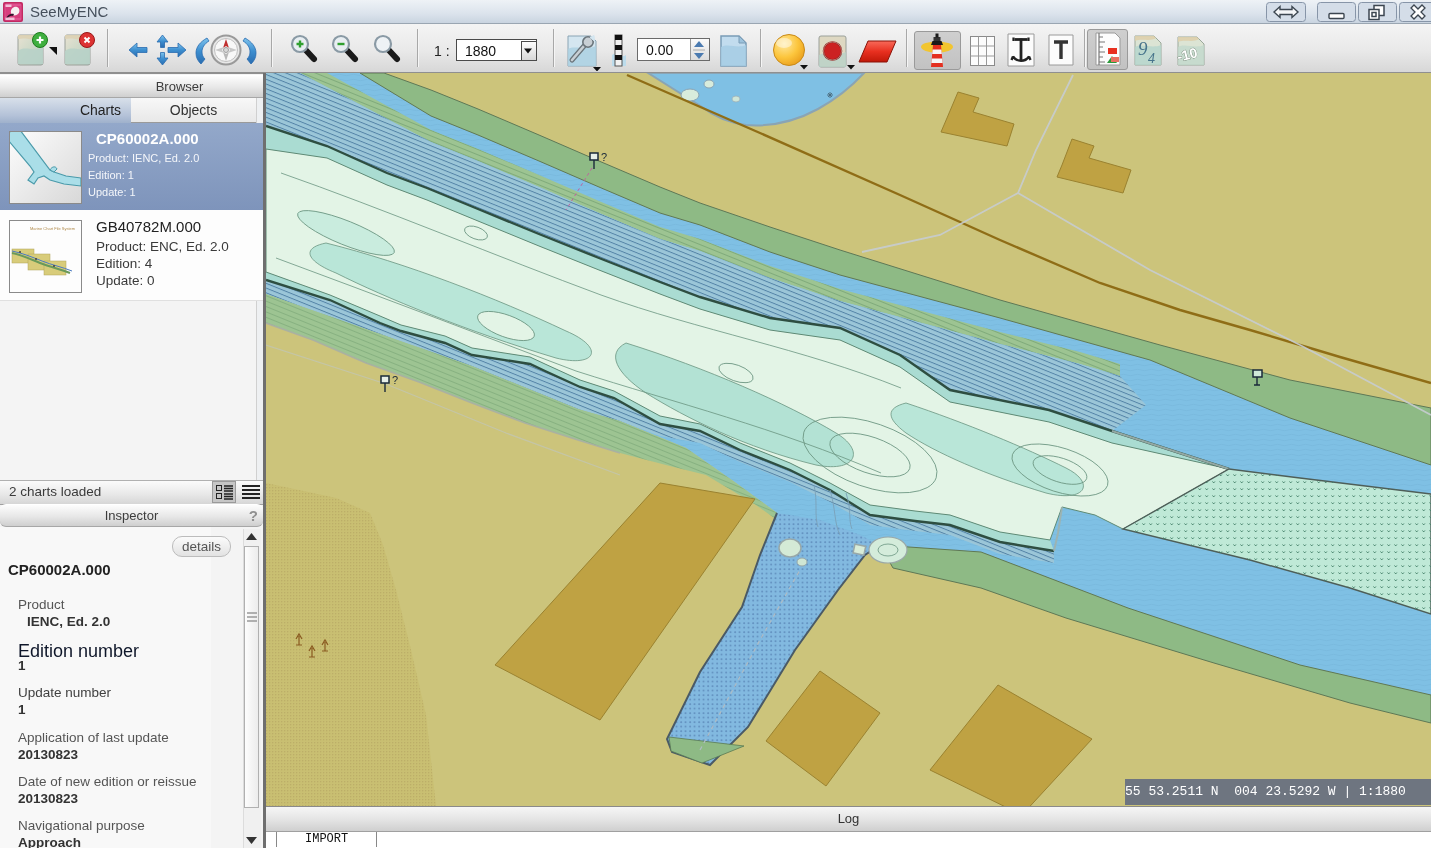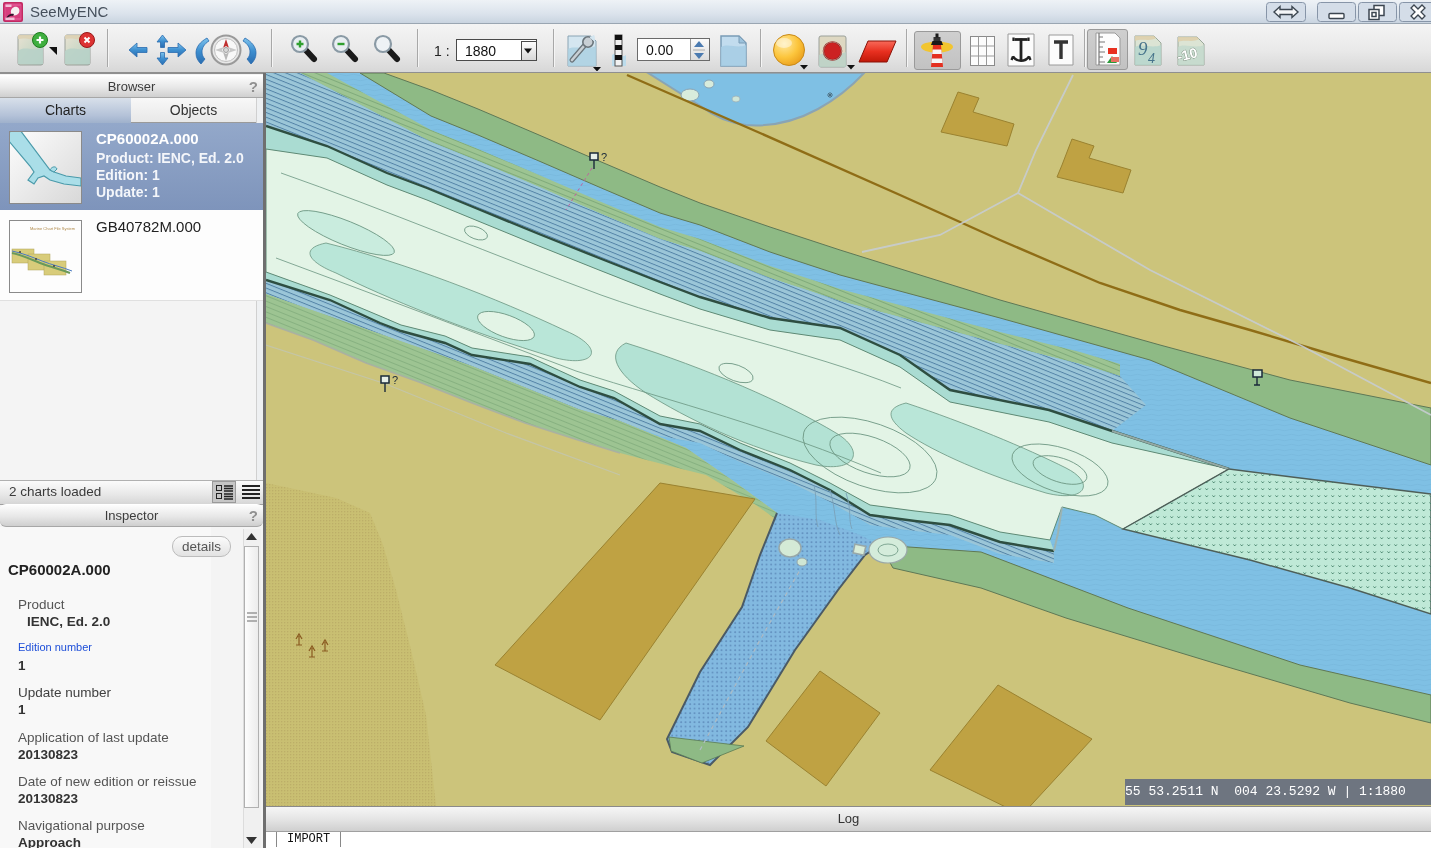--- a/index.html
+++ b/index.html
@@ -9,21 +9,21 @@
 #title-text{left:30px;top:3px;font-size:15px;color:#46505c;}
 #toolbar{left:0;top:24px;width:1431px;height:48px;background:linear-gradient(#f4f4f4,#e9e9e9 55%,#d7d7d7);border-bottom:2px solid #8f8f8f;}
 .tsep{top:29px;height:38px;width:1px;background:#a8a8a8;border-right:1px solid #f5f5f5;}
 #leftpanel{left:0;top:74px;width:263px;height:774px;background:#f4f4f4;}
 .hdr{width:263px;height:21px;background:linear-gradient(#fdfdfd,#e7e7e7 55%,#cfcfcf);border-top:1px solid #fff;border-bottom:1px solid #a7a7a7;color:#3c3c3c;font-size:13px;text-align:center;line-height:21px;}
 .hdr .q{position:absolute;right:5px;top:0;color:#909090;font-size:15px;font-weight:bold;}
 #map{left:266px;top:73px;width:1165px;height:733px;background:#ccc47b;}
 #mapborder{left:263px;top:73px;width:3px;height:775px;background:#6f6f6f;}
 #logbar{left:266px;top:806px;width:1165px;height:24px;background:linear-gradient(#f6f6f6,#e3e3e3 55%,#cfcfcf);border-top:1px solid #8a8a8a;border-bottom:1px solid #a0a0a0;color:#333;font-size:13px;text-align:center;line-height:24px;}
 #importrow{left:266px;top:832px;width:1165px;height:16px;background:#fff;}
-#importtab{left:10px;top:0;height:15px;border-left:1px solid #888;border-right:1px solid #888;padding:0 10px;font-family:"Liberation Mono",monospace;font-size:12px;color:#111;}
+#importtab{left:10px;top:0;height:15px;border-left:1px solid #888;border-right:1px solid #888;padding:0 28px;font-family:"Liberation Mono",monospace;font-size:12px;color:#111;}
 #coordbar{left:1125px;top:779px;width:306px;height:26px;background:#6e7580;color:#fff;font-family:"Liberation Mono",monospace;font-size:13px;line-height:26px;text-align:left;}
 </style>
 </head>
 <body>
 <div class="abs" id="titlebar"></div>
 <div class="abs" id="title-text">SeeMyENC</div>
 <svg class="abs" style="left:3px;top:2px" width="20" height="20">
  <rect x="0" y="0" width="20" height="20" rx="2" fill="#c22a62"></rect>
  <rect x="1.5" y="1.5" width="17" height="17" rx="1.5" fill="#e05090"></rect>
  <rect x="2.5" y="4" width="15" height="12" fill="#d63d7d"></rect>
@@ -218,77 +218,78 @@
  <text x="6" y="22" font-family="Liberation Serif,serif" font-size="19" fill="#47748c" font-style="italic">9</text>
  <text x="16" y="30" font-family="Liberation Serif,serif" font-size="14" fill="#47748c" font-style="italic">4</text>
 </svg>
 <svg class="abs" style="left:1175px;top:34px" width="32" height="34">
  <path d="M3,3 L22,3 L29,10 L29,31 L3,31 Z" fill="#dce4d4" stroke="#9aa89a"></path>
  <path d="M3,13 C10,9 20,15 29,11 L29,31 L3,31 Z" fill="#c2d8cc" opacity="0.8"></path>
  <path d="M3,8 C10,5 18,9 24,5 L22,3 L3,3 Z" fill="#decfac" opacity="0.9"></path>
  <text x="2" y="25" font-family="Liberation Sans,sans-serif" font-size="14" font-weight="bold" fill="#ffffff" stroke="#69796a" stroke-width="0.7" paint-order="stroke" transform="rotate(-14 14 20)">-10</text>
 </svg>
 <div class="abs" id="leftpanel"></div>
-<div class="abs hdr" style="left:0;top:75px;">Browser<span class="q">?</span></div>
-<div class="abs" style="left:0;top:98px;width:131px;height:25px;background:linear-gradient(#d8e0ea,#b4c2d8 70%,#9fb1cc);border-right:1px solid #8a98ac;font-size:14px;color:#222;text-align:center;line-height:25px;">Charts</div>
+<div class="abs hdr" style="left:0;top:75px;padding-left:48px;">Browser<span class="q">?</span></div>
+<div class="abs" style="left:0;top:98px;width:131px;height:25px;background:linear-gradient(#d8e0ea,#b4c2d8 70%,#9fb1cc);border-right:1px solid #8a98ac;font-size:14px;color:#222;text-align:center;line-height:25px;padding-left:35px;">Charts</div>
 <div class="abs" style="left:131px;top:98px;width:125px;height:24px;background:linear-gradient(#f8f8f8,#e8e8e8);border-bottom:1px solid #9a9a9a;font-size:14px;color:#333;text-align:center;line-height:24px;">Objects</div>
 <div class="abs" style="left:256px;top:98px;width:7px;height:382px;background:#eef0f2;border-left:1px solid #d0d0d0;"></div>
 <div class="abs" style="left:0;top:123px;width:263px;height:87px;background:linear-gradient(#93a8ca,#7e94bb);">
  <div class="abs" style="left:9px;top:8px;width:71px;height:71px;background:#f8f8f8;border:1px solid #8a8a8a;">
   <svg width="71" height="71">
    <defs>
           <linearGradient id="thm1" x1="0" y1="0" x2="1" y2="1">
             <stop offset="0" stop-color="#fdfdfd"></stop>
             <stop offset="1" stop-color="#d8d8d8"></stop>
           </linearGradient>
         </defs>
    <rect width="71" height="71" fill="url(#thm1)"></rect>
    <path d="M-2,0 L10,-2 L40,38 L44,40 L56,44 L71,46 L71,54 L54,52 L40,48 L34,44 L28,46 L24,52 L18,48 L24,40 L20,34 L-2,8 Z" fill="#aadee8" stroke="#4a9aaa" stroke-width="1.2"></path>
    <path d="M40,38 C42,34 46,34 47,37 L44,40 Z" fill="#aadee8" stroke="#4a9aaa" stroke-width="1"></path>
   </svg>
  </div>
  <div class="abs" style="left:96px;top:7px;font-size:15px;font-weight:bold;color:#fff;">CP60002A.000</div>
- <div class="abs" style="left:96px;top:27px;font-size:14px;font-weight:bold;color:#f4f6fa;line-height:17px;">Product: IENC, Ed. 2.0<br>Edition: 1<br>Update: 1</div>
+ <div class="abs" style="left:88px;top:27px;font-size:11px;font-weight:normal;color:#f4f6fa;line-height:17px;">Product: IENC, Ed. 2.0<br>Edition: 1<br>Update: 1</div>
 </div>
 <div class="abs" style="left:0;top:210px;width:263px;height:90px;background:#fdfdfd;border-bottom:1px solid #e0e0e0;">
  <div class="abs" style="left:9px;top:10px;width:71px;height:71px;background:#fff;border:1px solid #8a8a8a;">
   <svg width="71" height="71">
    <rect width="71" height="71" fill="#fdfdfd"></rect>
    <text x="20" y="9" font-size="4" fill="#b08a4a">Marine Chart File System</text>
    <rect x="2" y="28" width="22" height="14" fill="#d8cc7a" stroke="#b0a45a" stroke-width="0.5"></rect>
    <rect x="18" y="33" width="22" height="16" fill="#d8cc7a" stroke="#b0a45a" stroke-width="0.5"></rect>
    <rect x="34" y="40" width="22" height="14" fill="#d8cc7a" stroke="#b0a45a" stroke-width="0.5"></rect>
    <path d="M2,32 C12,34 20,38 30,42 C40,46 50,48 60,52" stroke="#6a9a5a" stroke-width="2" fill="none"></path>
    <path d="M2,30 C12,32 22,36 32,40 C42,44 52,46 62,50" stroke="#4a7ac0" stroke-width="1" fill="none"></path>
    <circle cx="10" cy="31" r="1" fill="#444"></circle>
         <circle cx="26" cy="38" r="1" fill="#444"></circle>
         <circle cx="44" cy="45" r="1" fill="#444"></circle>
   </svg>
  </div>
  <div class="abs" style="left:96px;top:8px;font-size:15px;color:#222;">GB40782M.000</div>
+ <div class="abs" style="left:96px;top:28px;font-size:13.5px;color:#3a3a3a;line-height:17px;">Product: ENC, Ed. 2.0<br>Edition: 4<br>Update: 0</div>
 </div>
 <div class="abs" style="left:0;top:480px;width:263px;height:23px;background:linear-gradient(#fbfbfb,#e9e9e9 55%,#d6d6d6);border-top:1px solid #b0b0b0;border-bottom:1px solid #a0a0a0;">
  <span class="abs" style="left:9px;top:3px;font-size:13.5px;color:#3a3a3a;">2 charts loaded</span>
  <span class="abs" style="left:212px;top:0px;width:24px;height:22px;background:#c6c6c6;border:1px solid #9a9a9a;box-sizing:border-box;"></span>
  <svg class="abs" style="left:216px;top:3px" width="17" height="16">
   <rect x="0.5" y="1.5" width="5" height="5" fill="none" stroke="#222"></rect>
   <rect x="0.5" y="9.5" width="5" height="5" fill="none" stroke="#222"></rect>
   <path d="M8,2 L17,2 M8,4.5 L17,4.5 M8,7 L17,7 M8,10 L17,10 M8,12.5 L17,12.5 M8,15 L17,15" stroke="#222" stroke-width="1.4"></path>
  </svg>
  <svg class="abs" style="left:242px;top:3px" width="18" height="16">
   <path d="M0,2 L18,2 M0,6 L18,6 M0,10 L18,10 M0,14 L18,14" stroke="#222" stroke-width="1.8"></path>
  </svg>
 </div>
 <div class="abs hdr" style="left:0;top:504px;border-radius:6px;">Inspector<span class="q">?</span></div>
 <div class="abs" style="left:0;top:527px;width:211px;height:321px;background:#f8f8f8;">
  <div class="abs" style="left:172px;top:9px;width:59px;height:21px;background:linear-gradient(#fbfbfb,#e2e2e2);border:1px solid #bcbcbc;border-radius:10px;font-size:13.5px;color:#555;text-align:center;line-height:20px;box-sizing:border-box;">details</div>
  <div class="abs" style="left:8px;top:34px;font-size:15px;font-weight:bold;color:#222;">CP60002A.000</div>
  <div class="abs" style="left:18px;top:70px;font-size:13.5px;color:#555;">Product</div>
  <div class="abs" style="left:18px;top:87px;font-size:13.5px;font-weight:bold;color:#333;margin-left:9px;">IENC, Ed. 2.0</div>
- <div class="abs" style="left:18px;top:114px;font-size:11px;color:#1d4ed8;text-align:center;">Edition number</div>
+ <div class="abs" style="left:18px;top:114px;font-size:18px;color:#0f172a;text-align:center;">Edition number</div>
  <div class="abs" style="left:18px;top:131px;font-size:13.5px;font-weight:bold;color:#333;">1</div>
  <div class="abs" style="left:18px;top:158px;font-size:13.5px;color:#404040;">Update number</div>
  <div class="abs" style="left:18px;top:175px;font-size:13.5px;font-weight:bold;color:#333;">1</div>
  <div class="abs" style="left:18px;top:203px;font-size:13.5px;color:#555;">Application of last update</div>
  <div class="abs" style="left:18px;top:220px;font-size:13.5px;font-weight:bold;color:#333;">20130823</div>
  <div class="abs" style="left:18px;top:247px;font-size:13.5px;color:#555;">Date of new edition or reissue</div>
  <div class="abs" style="left:18px;top:264px;font-size:13.5px;font-weight:bold;color:#333;">20130823</div>
  <div class="abs" style="left:18px;top:291px;font-size:13.5px;color:#555;">Navigational purpose</div>
  <div class="abs" style="left:18px;top:308px;font-size:13.5px;font-weight:bold;color:#333;">Approach</div>
 </div>

